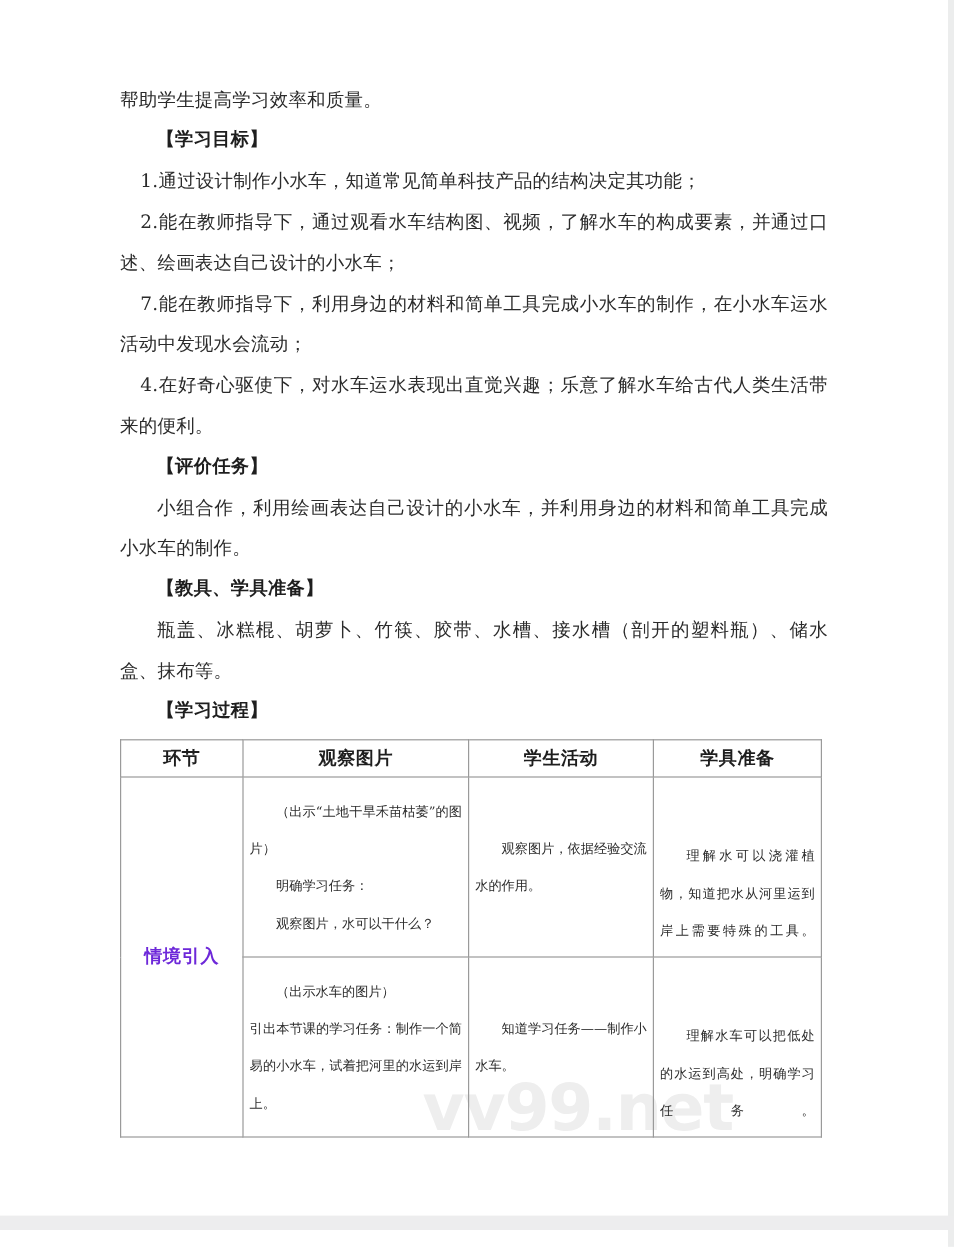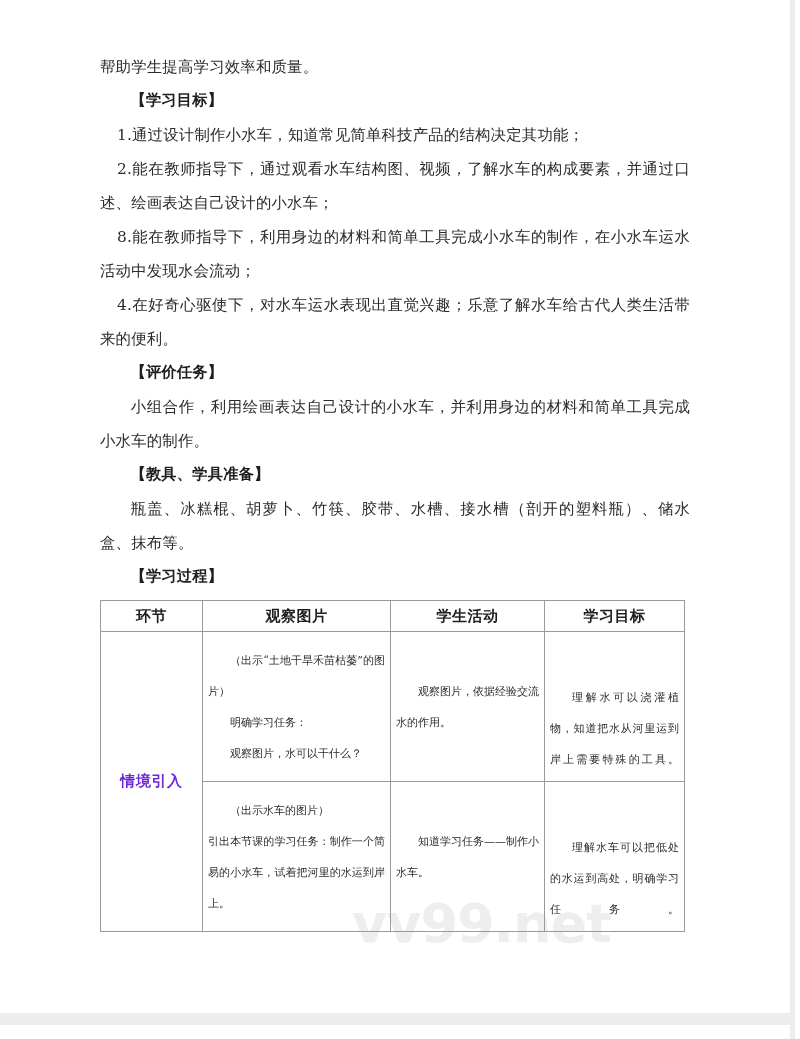--- a/index.html
+++ b/index.html
@@ -55,21 +55,21 @@
     color: #eeeeee;
     white-space: nowrap;
     user-select: none;
     line-height: 1;
   }
 
   
   #doc {
     position: absolute;
     left: 100px;
-    top: 50px;
+    top: 66px;
     width: 590px;
   }
 
   .para {
     font-size: 15.4px;
     line-height: 34px;
     margin: 0;
     text-align: justify;
     letter-spacing: 0.2px;
   }
@@ -77,21 +77,21 @@
     text-indent: 0;
   }
   .para.indent2 {
     text-indent: 2em;
   }
   .para.indent1 {
     text-indent: 1.1em;
   }
 
   .section-head {
-    font-family: Liberation Mono, monospace;
+    font-family: Liberation Serif, serif;
     font-size: 15.2px;
     font-weight: 700;
     line-height: 34px;
     margin: 0;
     text-indent: 2em;
     color: #1e1e1e;
     letter-spacing: 0.3px;
   }
 
   
@@ -163,21 +163,21 @@
 
   <div id="watermark">vv99.net</div>
 
   <div id="doc">
 
     <p class="para first-line-plain">帮助学生提高学习效率和质量。</p>
 
     <p class="section-head">【学习目标】</p>
     <p class="para indent1">1.通过设计制作小水车，知道常见简单科技产品的结构决定其功能；</p>
     <p class="para indent1">2.能在教师指导下，通过观看水车结构图、视频，了解水车的构成要素，并通过口述、绘画表达自己设计的小水车；</p>
-    <p class="para indent1">8.能在教师指导下，利用身边的材料和简单工具完成小水车的制作，在小水车运水活动中发现水会流动；</p>
+    <p class="para indent1">7.能在教师指导下，利用身边的材料和简单工具完成小水车的制作，在小水车运水活动中发现水会流动；</p>
     <p class="para indent1">4.在好奇心驱使下，对水车运水表现出直觉兴趣；乐意了解水车给古代人类生活带来的便利。</p>
 
     <p class="section-head">【评价任务】</p>
     <p class="para indent2">小组合作，利用绘画表达自己设计的小水车，并利用身边的材料和简单工具完成小水车的制作。</p>
 
     <p class="section-head">【教具、学具准备】</p>
     <p class="para indent2">瓶盖、冰糕棍、胡萝卜、竹筷、胶带、水槽、接水槽（剖开的塑料瓶）、储水盒、抹布等。</p>
 
     <p class="section-head">【学习过程】</p>
 
@@ -186,21 +186,21 @@
         <col class="col-seg">
         <col class="col-teach">
         <col class="col-stud">
         <col class="col-note">
       </colgroup>
       <thead>
         <tr>
           <th>环节</th>
           <th>观察图片</th>
           <th>学生活动</th>
-          <th>学习目标</th>
+          <th>学具准备</th>
         </tr>
       </thead>
       <tbody>
         <tr>
           <td class="cell-seg" rowspan="2">情境引入</td>
           <td>
             <div class="cellbox">
               <p class="ind">（出示“土地干旱禾苗枯萎”的图片）</p>
               <p class="ind">明确学习任务：</p>
               <p class="ind">观察图片，水可以干什么？</p>

